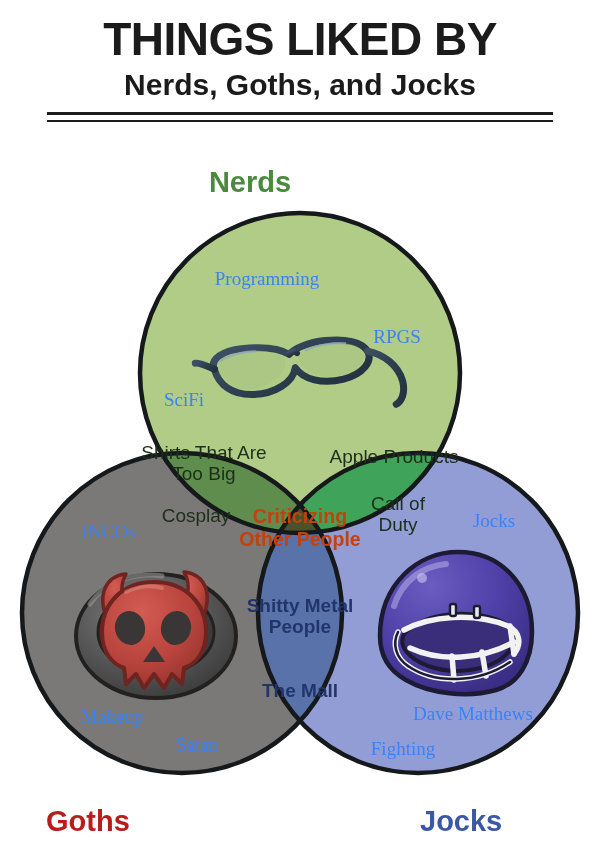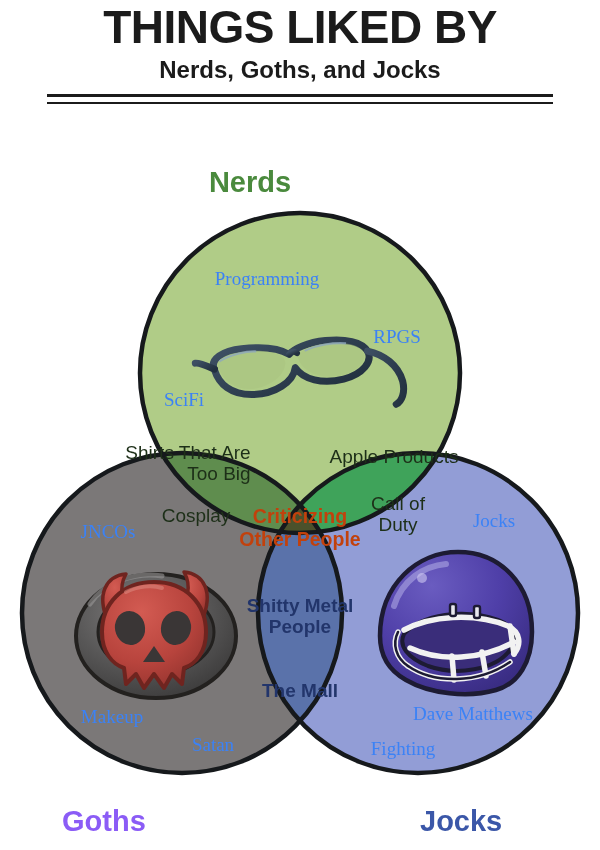--- a/index.html
+++ b/index.html
@@ -29,26 +29,26 @@
     left: 0;
     width: 600px;
     text-align: center;
   }
   .title-main {
     font-size: 46px;
     font-weight: bold;
     letter-spacing: -0.5px;
     color: #1b1b1b;
     line-height: 1.0;
-    margin-top: 4px;
+    margin-top: 16px;
     font-family: "Liberation Sans", sans-serif;
     text-align: center;
   }
   .title-sub {
-    font-size: 24px;
+    font-size: 30px;
     font-weight: bold;
     color: #1b1b1b;
     line-height: 1.0;
     margin-top: 8px;
     font-family: "Liberation Sans", sans-serif;
   }
   .rule-group {
     margin: 12px auto 0 auto;
     width: 506px;
   }
@@ -84,23 +84,23 @@
     white-space: nowrap;
     font-family: "Liberation Sans", sans-serif;
   }
   .title-nerds {
     left: 0; right: 0;
     text-align: center;
     top: 6px;
     color: #4a8a3d;
   }
   .title-goths {
-    left: 62px;
+    left: 46px;
     top: 645px;
-    color: #8b5cf6;
+    color: #b91c1c;
   }
   .title-jocks {
     left: 420px;
     top: 645px;
     color: #3b57a8;
   }
 
   
   .item {
     position: absolute;
@@ -269,31 +269,31 @@
     </svg>
 
     <div class="circle-title title-nerds">Nerds</div>
     <div class="circle-title title-goths">Goths</div>
     <div class="circle-title title-jocks">Jocks</div>
 
     <div class="item plain dark-text" style="left:267px; top:119px;">Programming</div>
     <div class="item plain dark-text" style="left:397px; top:177px;">RPGS</div>
     <div class="item plain dark-text" style="left:184px; top:240px;">SciFi</div>
 
-    <div class="item plain green-text" style="left:188px; top:303px;text-align:right;"><span>Shirts That Are</span><br><span>Too Big</span></div>
+    <div class="item plain green-text" style="left:204px; top:303px;"><span>Shirts That Are</span><br><span>Too Big</span></div>
     <div class="item plain green-text" style="left:196px; top:356px;">Cosplay</div>
 
     <div class="item plain green-text" style="left:394px; top:297px;">Apple Products</div>
     <div class="item plain green-text" style="left:398px; top:354px;"><span>Call of</span><br><span>Duty</span></div>
 
     <div class="item center-label white-text" style="left:300px; top:368px;"><span>Criticizing</span><br><span>Other People</span></div>
 
     <div class="item plain dark-text" style="left:108px; top:372px;">JNCOs</div>
     <div class="item plain dark-text" style="left:112px; top:557px;">Makeup</div>
-    <div class="item plain dark-text" style="left:213px; top:585px;">Satan</div>
+    <div class="item plain dark-text" style="left:197px; top:585px;">Satan</div>
 
     <div class="item plain dark-text" style="left:494px; top:361px;">Jocks</div>
     <div class="item plain dark-text" style="left:473px; top:554px;">Dave Matthews</div>
     <div class="item plain dark-text" style="left:403px; top:589px;text-align:center;">Fighting</div>
 
     <div class="item bold blue-text" style="left:300px; top:456px;"><span>Shitty Metal</span><br><span>People</span></div>
     <div class="item bold blue-text" style="left:300px; top:531px;">The Mall</div>
 
   </div>
 </div>

